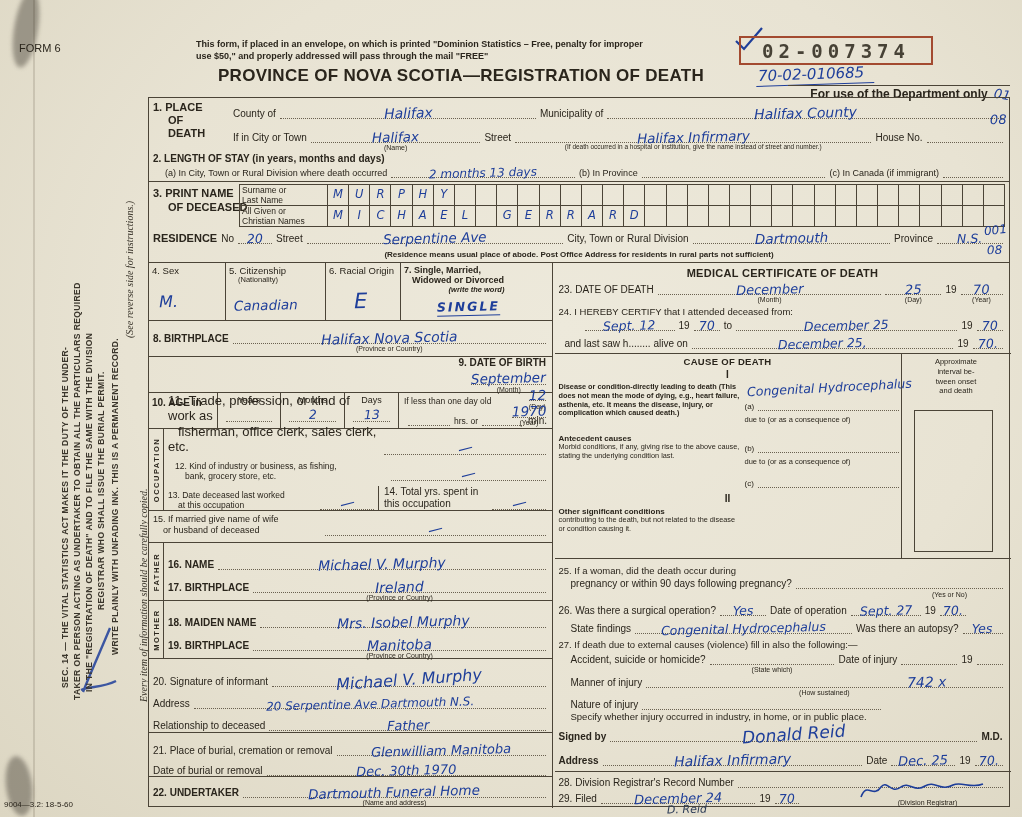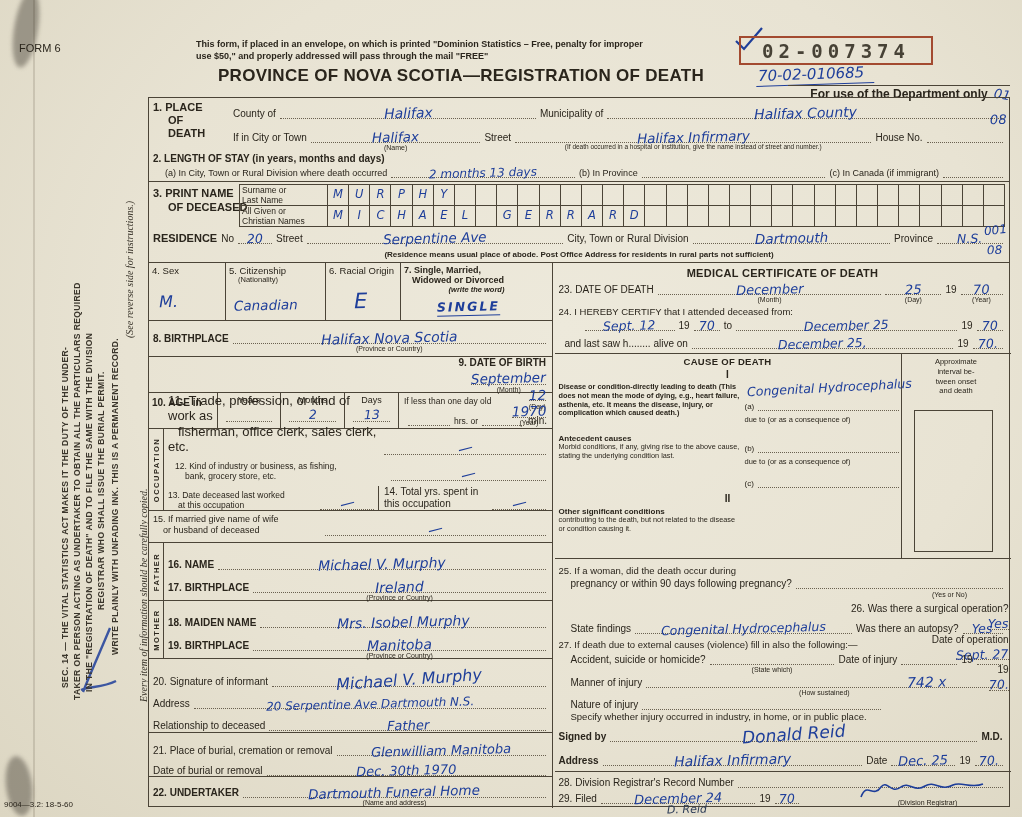--- a/index.html
+++ b/index.html
@@ -562,21 +562,21 @@
         </div>
       </div>
 
       <div class="abs" style="left:4px;top:302px;font-size:9.5px;">25. If a woman, did the death occur during</div>
       <div class="abs row" style="left:16px;top:313px;right:8px;">
         <span class="lbl">pregnancy or within 90 days following pregnancy?</span>
         <span class="fill"></span>
       </div>
       <div class="abs sub" style="right:26px;top:328px;width:70px;">(Yes or No)</div>
 
-      <div class="abs row" style="left:4px;top:340px;right:2px;flex-direction:column;">
+      <div class="abs row" style="left:4px;top:340px;right:16px;">
         <span class="lbl">26. Was there a surgical operation?</span>
         <span class="fill" style="max-width:46px">
             <span class="hw">Yes</span>
           </span>
         <span class="lbl">Date of operation</span>
         <span class="fill" style="max-width:70px">
             <span class="hw">Sept. 27</span>
           </span>
         <span class="lbl">19</span>
         <span class="fill" style="max-width:26px">

